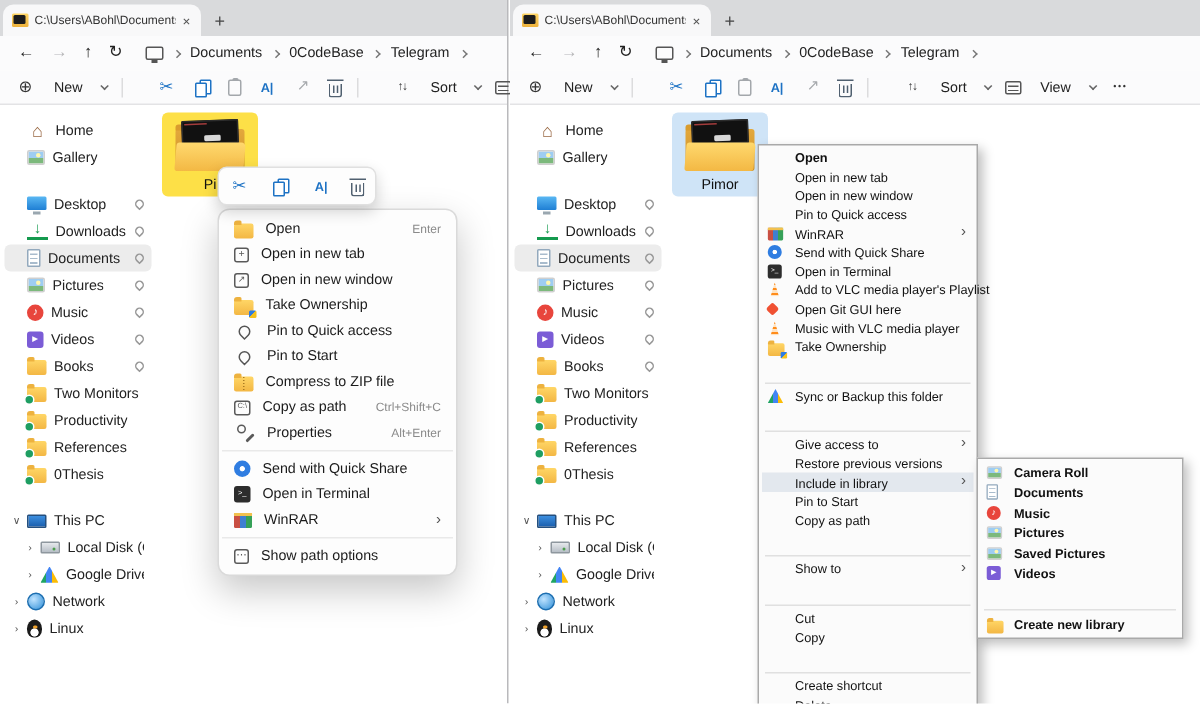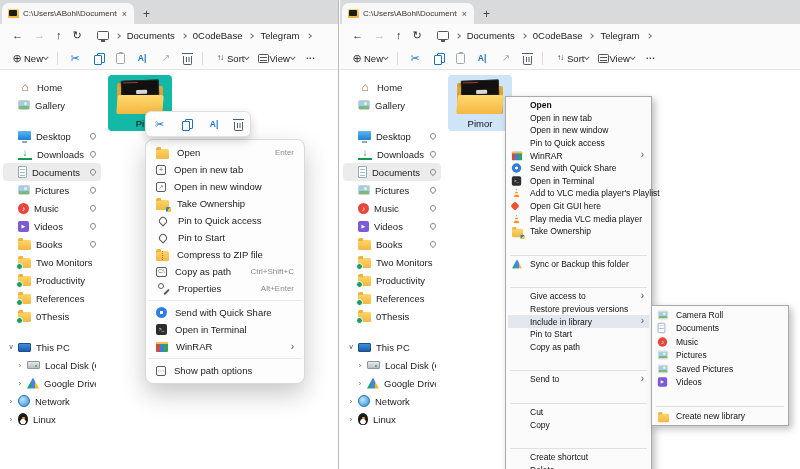--- a/index.html
+++ b/index.html
@@ -26,21 +26,21 @@
   .nbtn[data-icon="up"]::after{content:"↑";}
   .nbtn[data-icon="refresh"]::after{content:"↻";}
   .crumbs { display:flex; align-items:center; gap:7px; margin-left:4px; font-size:9.5px; color:#222; }
   .bc-pc { width:12px; height:9px; border:1px solid #555; border-radius:1.5px; position:relative; }
   .bc-pc::after { content:""; position:absolute; left:3px; bottom:-3px; width:4px; height:2px; background:#555; }
   .chev-r { display:inline-block; width:4px; height:4px; border-right:1px solid #777; border-bottom:1px solid #777; transform:rotate(-45deg); }
   .bc-item { display:flex; align-items:center; gap:7px; }
 
   
   .toolbar { height:23px; background:#fbfbfc; border-bottom:1px solid #e3e3e5; display:flex; align-items:center; padding:0 10px; }
-  .titem { display:flex; align-items:center; gap:0; font-size:9.5px; color:#222; margin-right:10px; }
+  .titem { display:flex; align-items:center; gap:12px; font-size:9.5px; color:#222; margin-right:10px; }
   .titem.tsepb::before { content:""; width:1px; height:13px; background:#dcdcdd; margin-right:10px; }
   .tlabel:empty { display:none; }
   .dchev { display:none; width:4px; height:4px; border-right:1px solid #666; border-bottom:1px solid #666; transform:rotate(45deg) translateY(-1px); }
   .dchev.show { display:inline-block; }
 
   
   .ic { width:14px; height:13px; display:inline-flex; align-items:center; justify-content:center; position:relative; flex:none; font-size:10px; line-height:1; }
 
   [data-icon="new"]::after{content:"⊕"; font-size:11px; color:#333;}
   [data-icon="cut"]::after{content:"✂"; color:#1d72c4; font-size:11px;}
@@ -113,21 +113,21 @@
   .srow.ind { padding-left:24px; }
   .exp { position:absolute; left:4px; font-size:7px; color:#555; width:8px; text-align:center; }
   .srow.ind .exp { left:13px; }
   .exp:empty { display:none; }
   .slabel { overflow:hidden; }
   .pin { display:none; margin-left:auto; width:6px; height:6px; border:1px solid #979797; border-radius:50% 50% 50% 0; transform:rotate(-45deg); flex:none; }
   .pin.show { display:block; }
 
   .content { flex:1; padding:5px 0 0 4px; }
   .tile { width:64px; border-radius:4px; display:flex; flex-direction:column; align-items:center; padding:4px 2px 2px; }
-  .tile.grey { background:#14b8a6; }
+  .tile.grey { background:#fde047; }
   .tile.blue { background:#cfe4f7; }
   .tile-label { font-size:9.5px; color:#111; margin-top:2px; }
   .bigfolder { width:46px; height:37px; position:relative; }
   .bf-back { position:absolute; left:0; right:0; top:7px; bottom:2px; background:linear-gradient(#e3a83c,#cd9227); border-radius:2px; }
   .bf-back::before { content:""; position:absolute; top:-3px; left:0; width:16px; height:4px; background:#d99c2e; border-radius:2px 2px 0 0; }
   .bf-thumb { position:absolute; left:4px; top:1px; width:38px; height:16px; background:#111; border-radius:1px; transform:rotate(-2deg); box-shadow:inset 0 0 0 1px #2c2c2c; }
   .bf-thumb::before { content:""; position:absolute; top:2px; left:2px; width:15px; height:1px; background:#a33c3c; }
   .bf-thumb::after { content:""; position:absolute; left:40%; bottom:2px; width:11px; height:4px; background:#d8d8d8; border-radius:1px; }
   .bf-front { position:absolute; left:0; right:0; bottom:2px; height:19px; background:linear-gradient(#ffd96e,#f3b844); border-radius:2px 3px 2px 2px; transform:skewX(-5deg); }
 
@@ -148,21 +148,21 @@
   #classicMenu { left:505px; top:96px; width:147px; }
   #subMenu { left:651px; top:305px; width:138px; z-index:21; }
   .crow { height:12.6px; display:flex; align-items:center; padding:0 4px 0 22px; position:relative; font-size:8.5px; color:#111; white-space:nowrap; }
   .crow.bold { font-weight:bold; }
   .crow.hl { background:#e3e8ee; }
   .crow.sepb { margin-top:20px; }
   .crow.sepb::before { content:""; position:absolute; top:-3px; left:2px; right:2px; height:1px; background:#e0e0e0; }
   .cic { position:absolute; left:3px; top:50%; transform:translateY(-50%) scale(.85); }
   [data-icon="git"].cic { transform:translateY(-50%) rotate(45deg) scale(.8); }
   .crow .msub { position:absolute; right:5px; top:0; }
-  #subMenu .crow { height:13.5px; font-size:8.5px; }
+  #subMenu .crow { height:13.5px; font-size:8.5px;font-weight:bold; }
 </style>
 </head>
 <body>
 
 <div class="win" id="winL">
   <div class="tabbar">
     <div class="tab">
       <span class="tab-ic"></span>
       <span class="tab-title">C:\Users\ABohl\Documents\0C</span>
       <span class="tab-close">×</span>
@@ -699,21 +699,21 @@
       <span>Add to VLC media player's Playlist</span>
 
     </div>
     <div class="crow">
       <span class="ic cic" data-icon="git"></span>
       <span>Open Git GUI here</span>
 
     </div>
     <div class="crow">
       <span class="ic cic" data-icon="vlc"></span>
-      <span>Play media VLC media player</span>
+      <span>Music with VLC media player</span>
 
     </div>
     <div class="crow">
       <span class="ic cic" data-icon="ownership"></span>
       <span>Take Ownership</span>
 
     </div>
     <div class="crow sepb">
       <span class="ic cic" data-icon="gdrive"></span>
       <span>Sync or Backup this folder</span>
@@ -739,21 +739,21 @@
       <span>Pin to Start</span>
 
     </div>
     <div class="crow">
       <span class="ic cic"></span>
       <span>Copy as path</span>
 
     </div>
     <div class="crow sepb">
       <span class="ic cic"></span>
-      <span>Send to</span>
+      <span>Show to</span>
       <span class="msub show"></span>
     </div>
     <div class="crow sepb">
       <span class="ic cic"></span>
       <span>Cut</span>
 
     </div>
     <div class="crow">
       <span class="ic cic"></span>
       <span>Copy</span>

